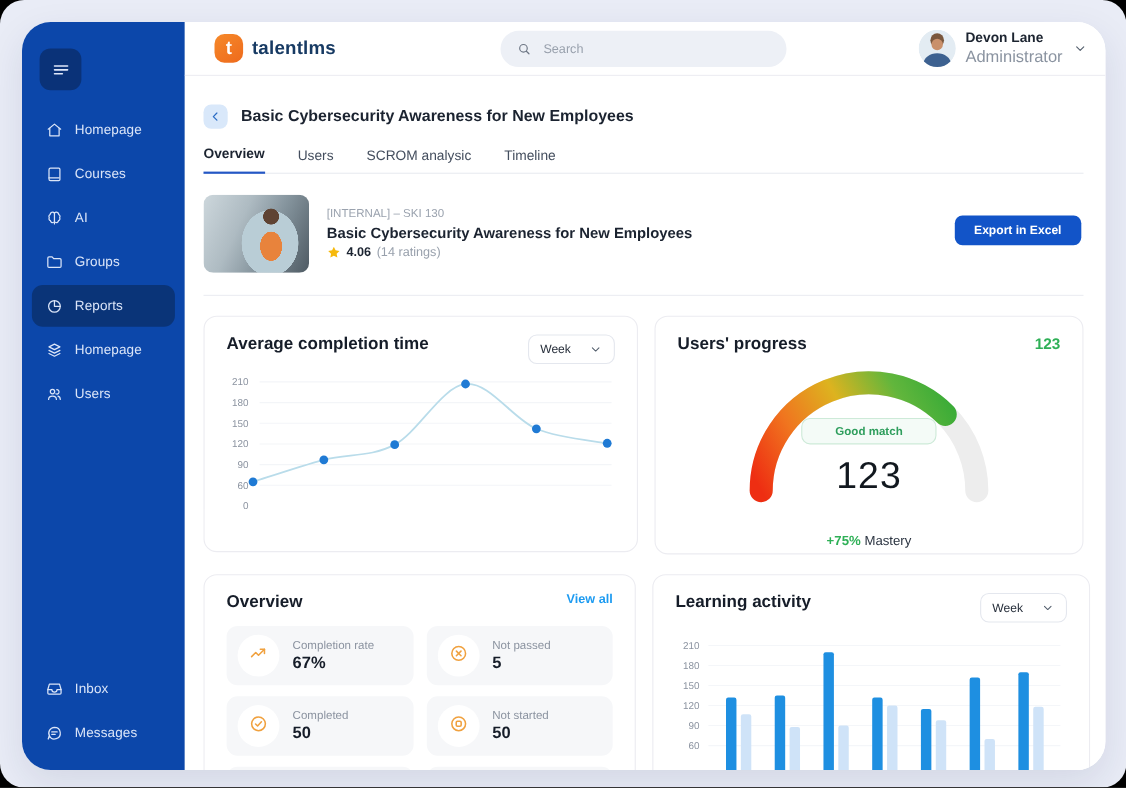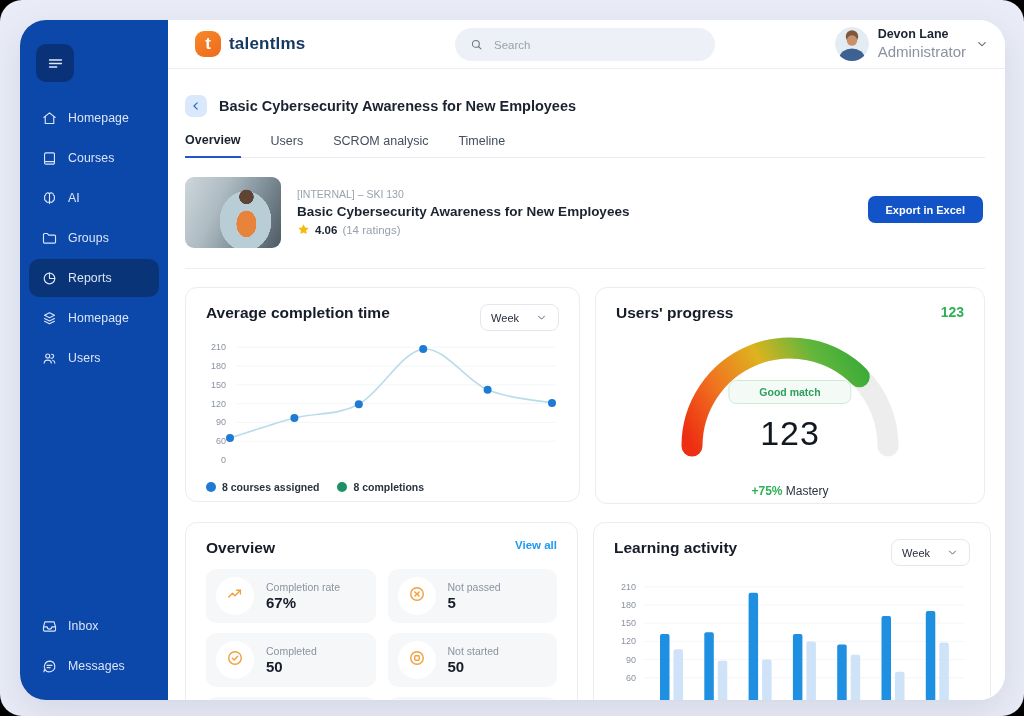--- a/index.html
+++ b/index.html
@@ -298,30 +298,20 @@
                   <line x1="30" y1="14.199999999999989" x2="350" y2="14.199999999999989" stroke="#f3f5f8" stroke-width="1"></line>
                   <text x="20" y="17.19999999999999" text-anchor="end" font-size="9" fill="#8b93a0" font-family="Liberation Sans, sans-serif">210</text>
                   <path d="M24 105.06666666666666C34.733333333333334 101.72444444444444 66.93333333333334 90.65333333333332 88.4 85.01333333333332C109.86666666666667 79.37333333333332 131.33333333333334 82.71555555555555 152.8 71.22666666666666C174.26666666666668 59.73777777777777 195.73333333333335 18.482222222222205 217.20000000000002 16.079999999999984C238.66666666666669 13.677777777777763 260.1333333333334 47.831111111111106 281.6 56.81333333333333C303.06666666666666 65.79555555555555 335.26666666666665 67.78 346 69.97333333333333" fill="none" stroke="#b9dcea" stroke-width="1.6"></path>
                   <circle cx="24" cy="105.06666666666666" r="4" fill="#1f7ad4"></circle>
                   <circle cx="88.4" cy="85.01333333333332" r="4" fill="#1f7ad4"></circle>
                   <circle cx="152.8" cy="71.22666666666666" r="4" fill="#1f7ad4"></circle>
                   <circle cx="217.20000000000002" cy="16.079999999999984" r="4" fill="#1f7ad4"></circle>
                   <circle cx="281.6" cy="56.81333333333333" r="4" fill="#1f7ad4"></circle>
                   <circle cx="346" cy="69.97333333333333" r="4" fill="#1f7ad4"></circle>
                 </svg>
-            <div class="legend">
-                  <span class="lg-item">
-    <i class="lg-dot" style="background: rgb(31, 122, 212);"></i>
-    <span class="lg-label">8 courses assigned</span>
-  </span>
-                  <span class="lg-item">
-    <i class="lg-dot" style="background: rgb(29, 145, 101);"></i>
-    <span class="lg-label">8 completions</span>
-  </span>
-                </div>
           </section>
 
           <section class="card c2">
             <div class="card-head">
               <h2>Users' progress</h2>
               <span class="total-green">123</span>
             </div>
             <div class="gauge-wrap">
               <svg class="gauge-svg" width="250" height="136" viewBox="0 0 250 136">
                     <defs>

